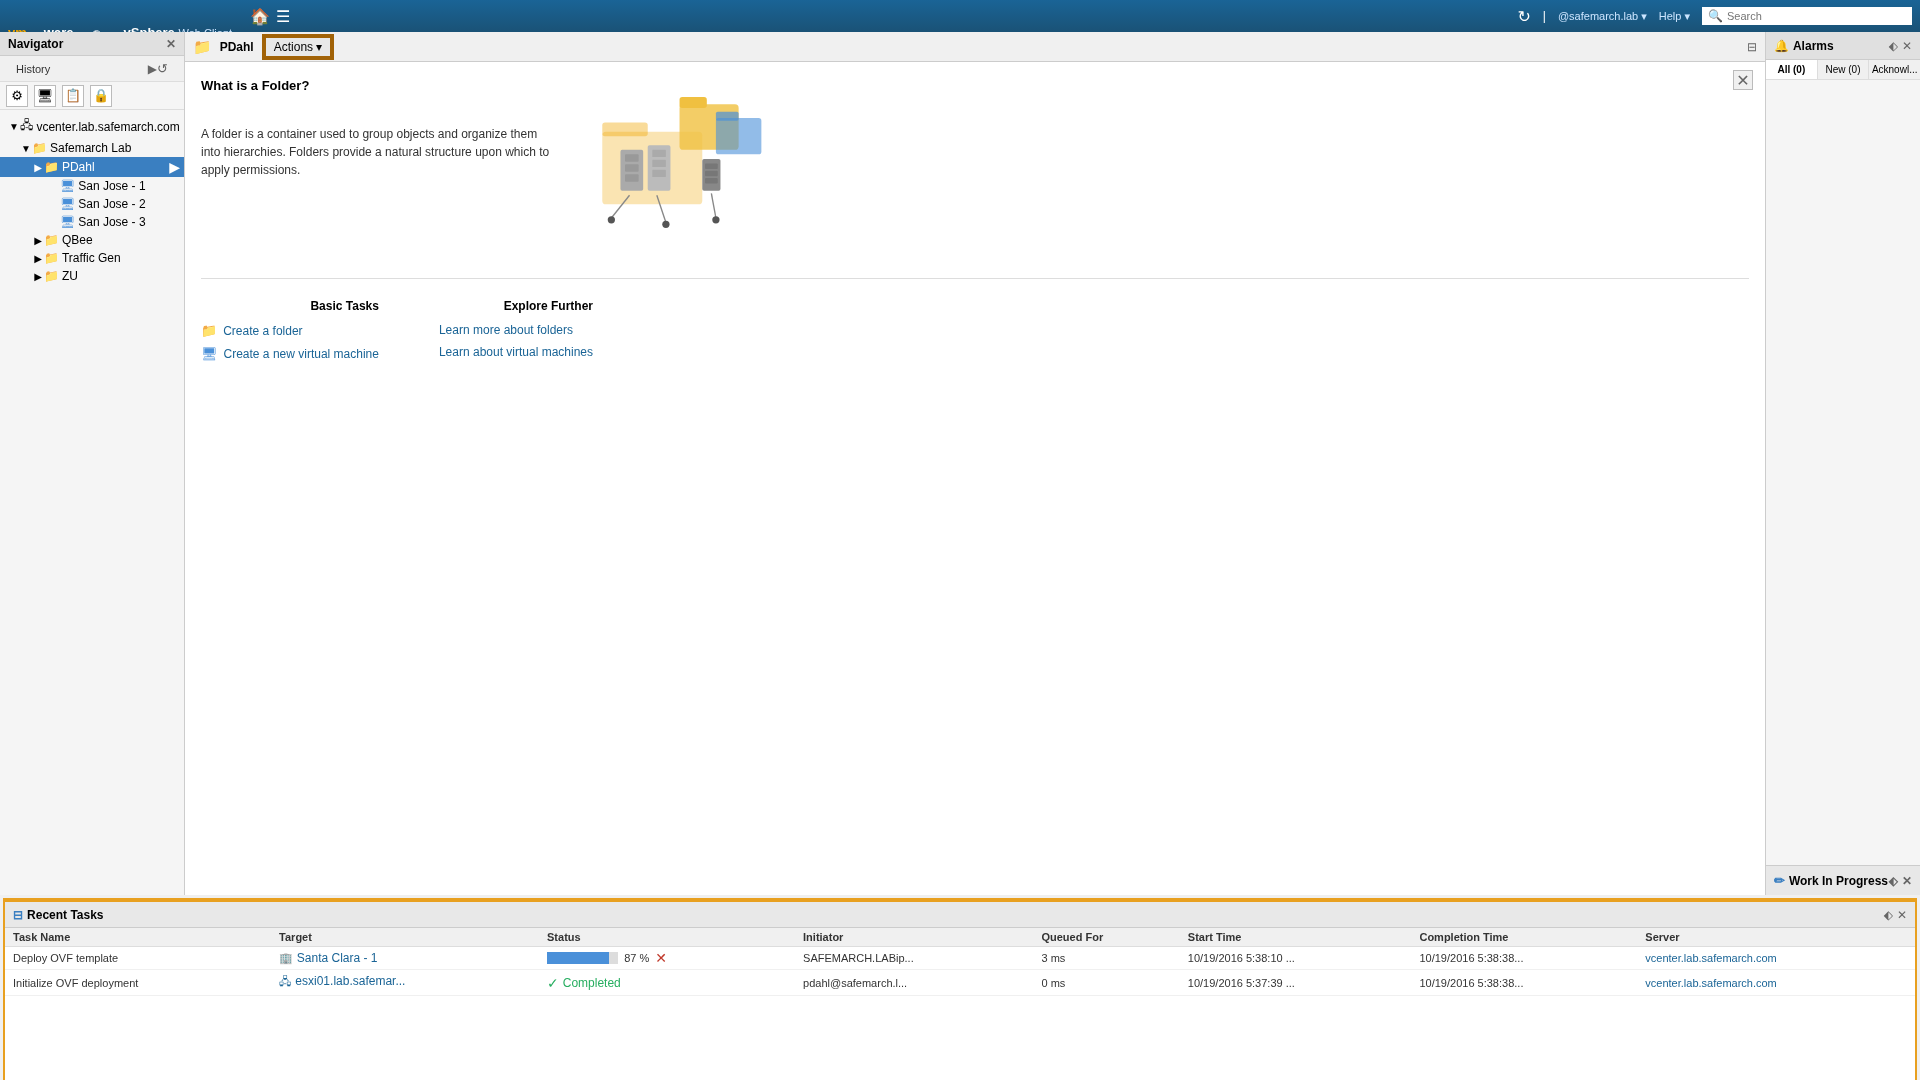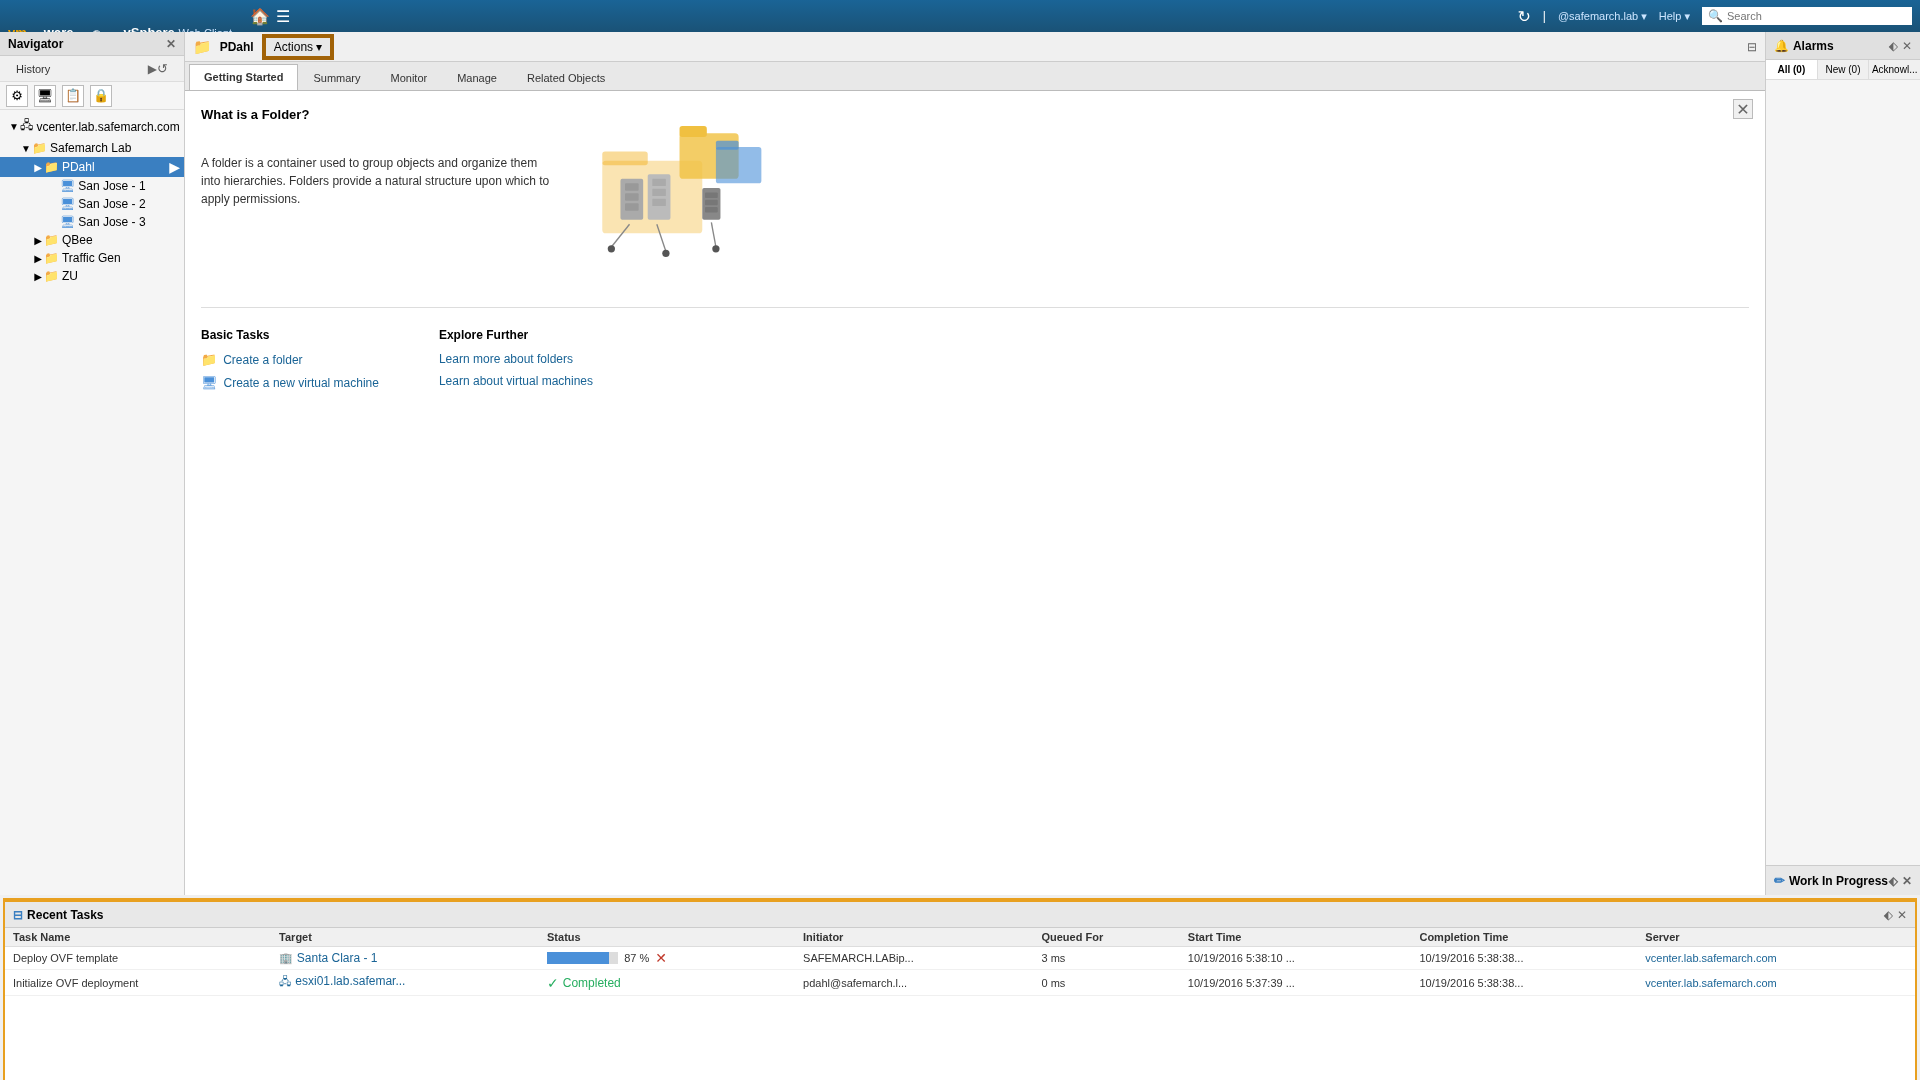--- a/index.html
+++ b/index.html
@@ -180,21 +180,21 @@
     #gs-header { display: flex; gap: 24px; }
     #gs-text { max-width: 350px; }
     #gs-title { font-weight: bold; font-size: 13px; margin-bottom: 8px; }
     #gs-desc { font-size: 11px; color: #333; line-height: 1.5; margin-top: 32px; }
     #gs-image {
       width: 200px; height: 180px;
       display: flex; align-items: center; justify-content: center;
     }
     #gs-divider { border: none; border-top: 1px solid #ddd; margin: 20px 0; }
     #gs-tasks { display: flex; gap: 60px; }
-    .gs-task-section .gs-task-title { font-weight: bold; margin-bottom: 10px; font-size: 12px; }
+    .gs-task-section .gs-task-title { font-weight: bold; margin-bottom: 10px; font-size: 12px; text-align: right; }
     .gs-task-link {
       display: flex;
       align-items: center;
       gap: 6px;
       margin-bottom: 8px;
       color: #1a6496;
       cursor: pointer;
       font-size: 11px;
     }
     .gs-task-link .link-icon { color: #f0a500; font-size: 13px; }
@@ -436,27 +436,20 @@
       <span style="font-weight:bold;font-size:12px;">PDahl</span>
       <div class="actions-btn">
         <span>Actions</span>
         <span>▾</span>
       </div>
       <div class="filter-btn" style="margin-left:auto;">
         <span>⊟</span>
       </div>
     </div>
 
-    <div id="tabs">
-      <div class="tab active">Getting Started</div>
-      <div class="tab">Summary</div>
-      <div class="tab">Monitor</div>
-      <div class="tab">Manage</div>
-      <div class="tab">Related Objects</div>
-    </div>
 
     <div id="getting-started-content">
       <div id="gs-close-btn">✕</div>
 
       <div id="gs-header">
         <div id="gs-text">
           <div id="gs-title">What is a Folder?</div>
           <div id="gs-desc">
             <p style="margin-bottom:8px;">A folder is a container used to group objects and organize them into hierarchies. Folders provide a natural structure upon which to apply permissions.</p>
           </div>

